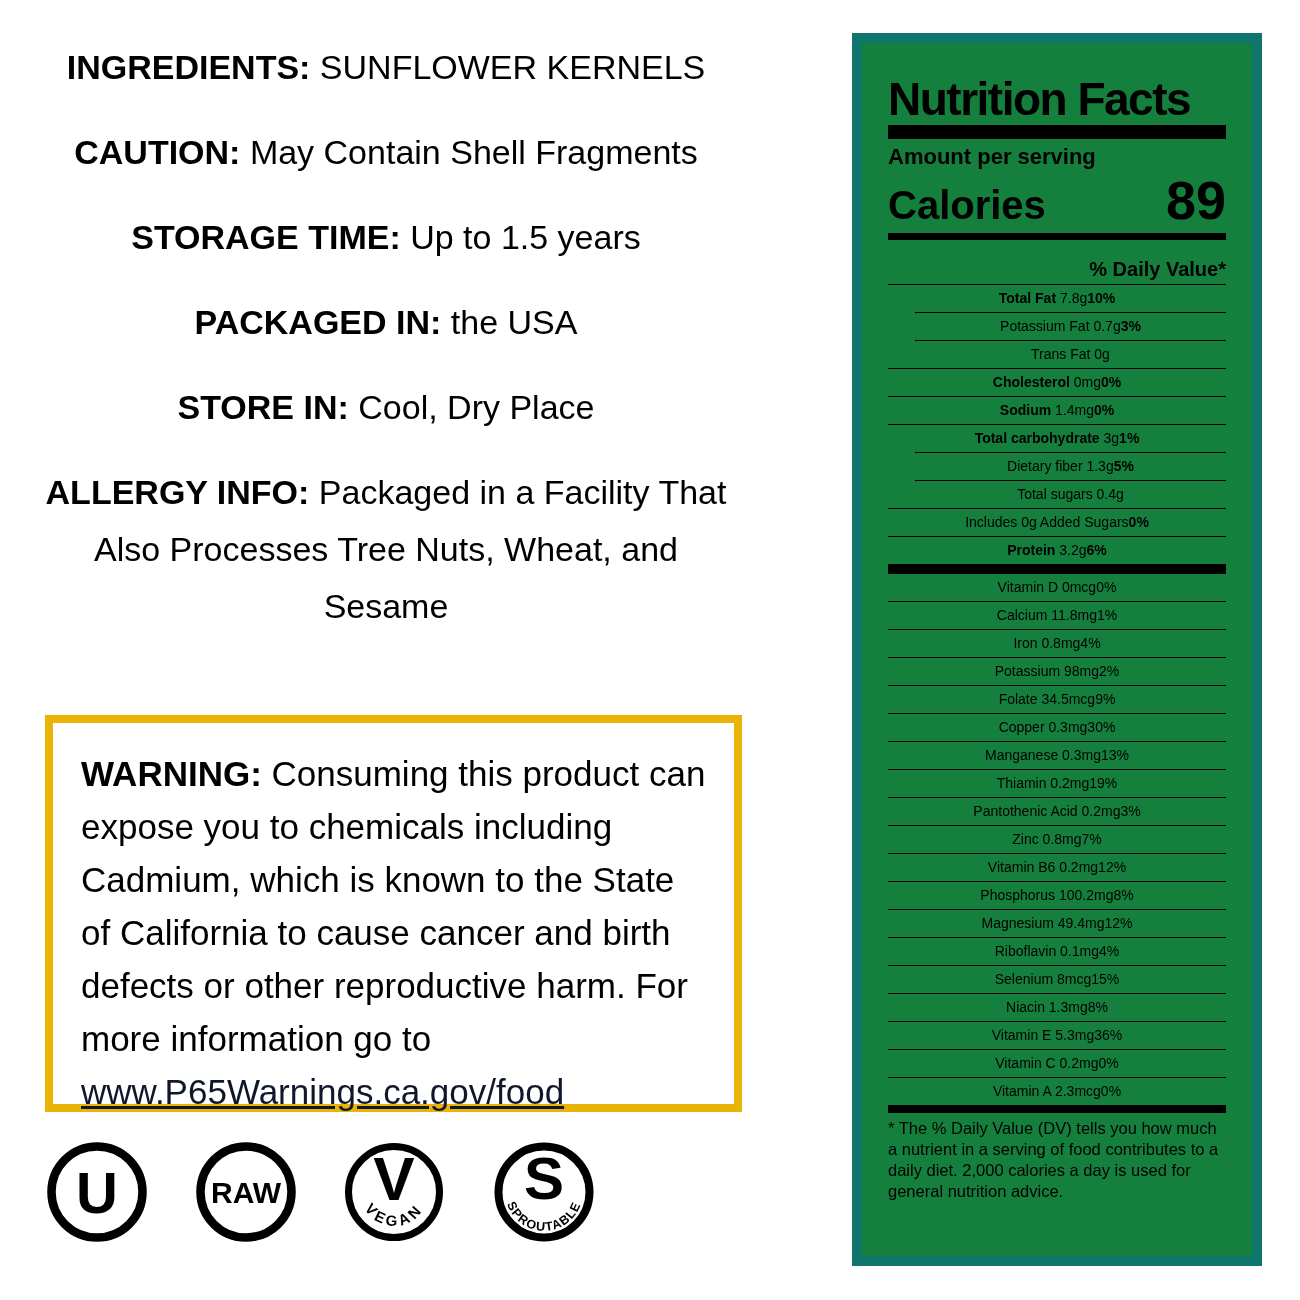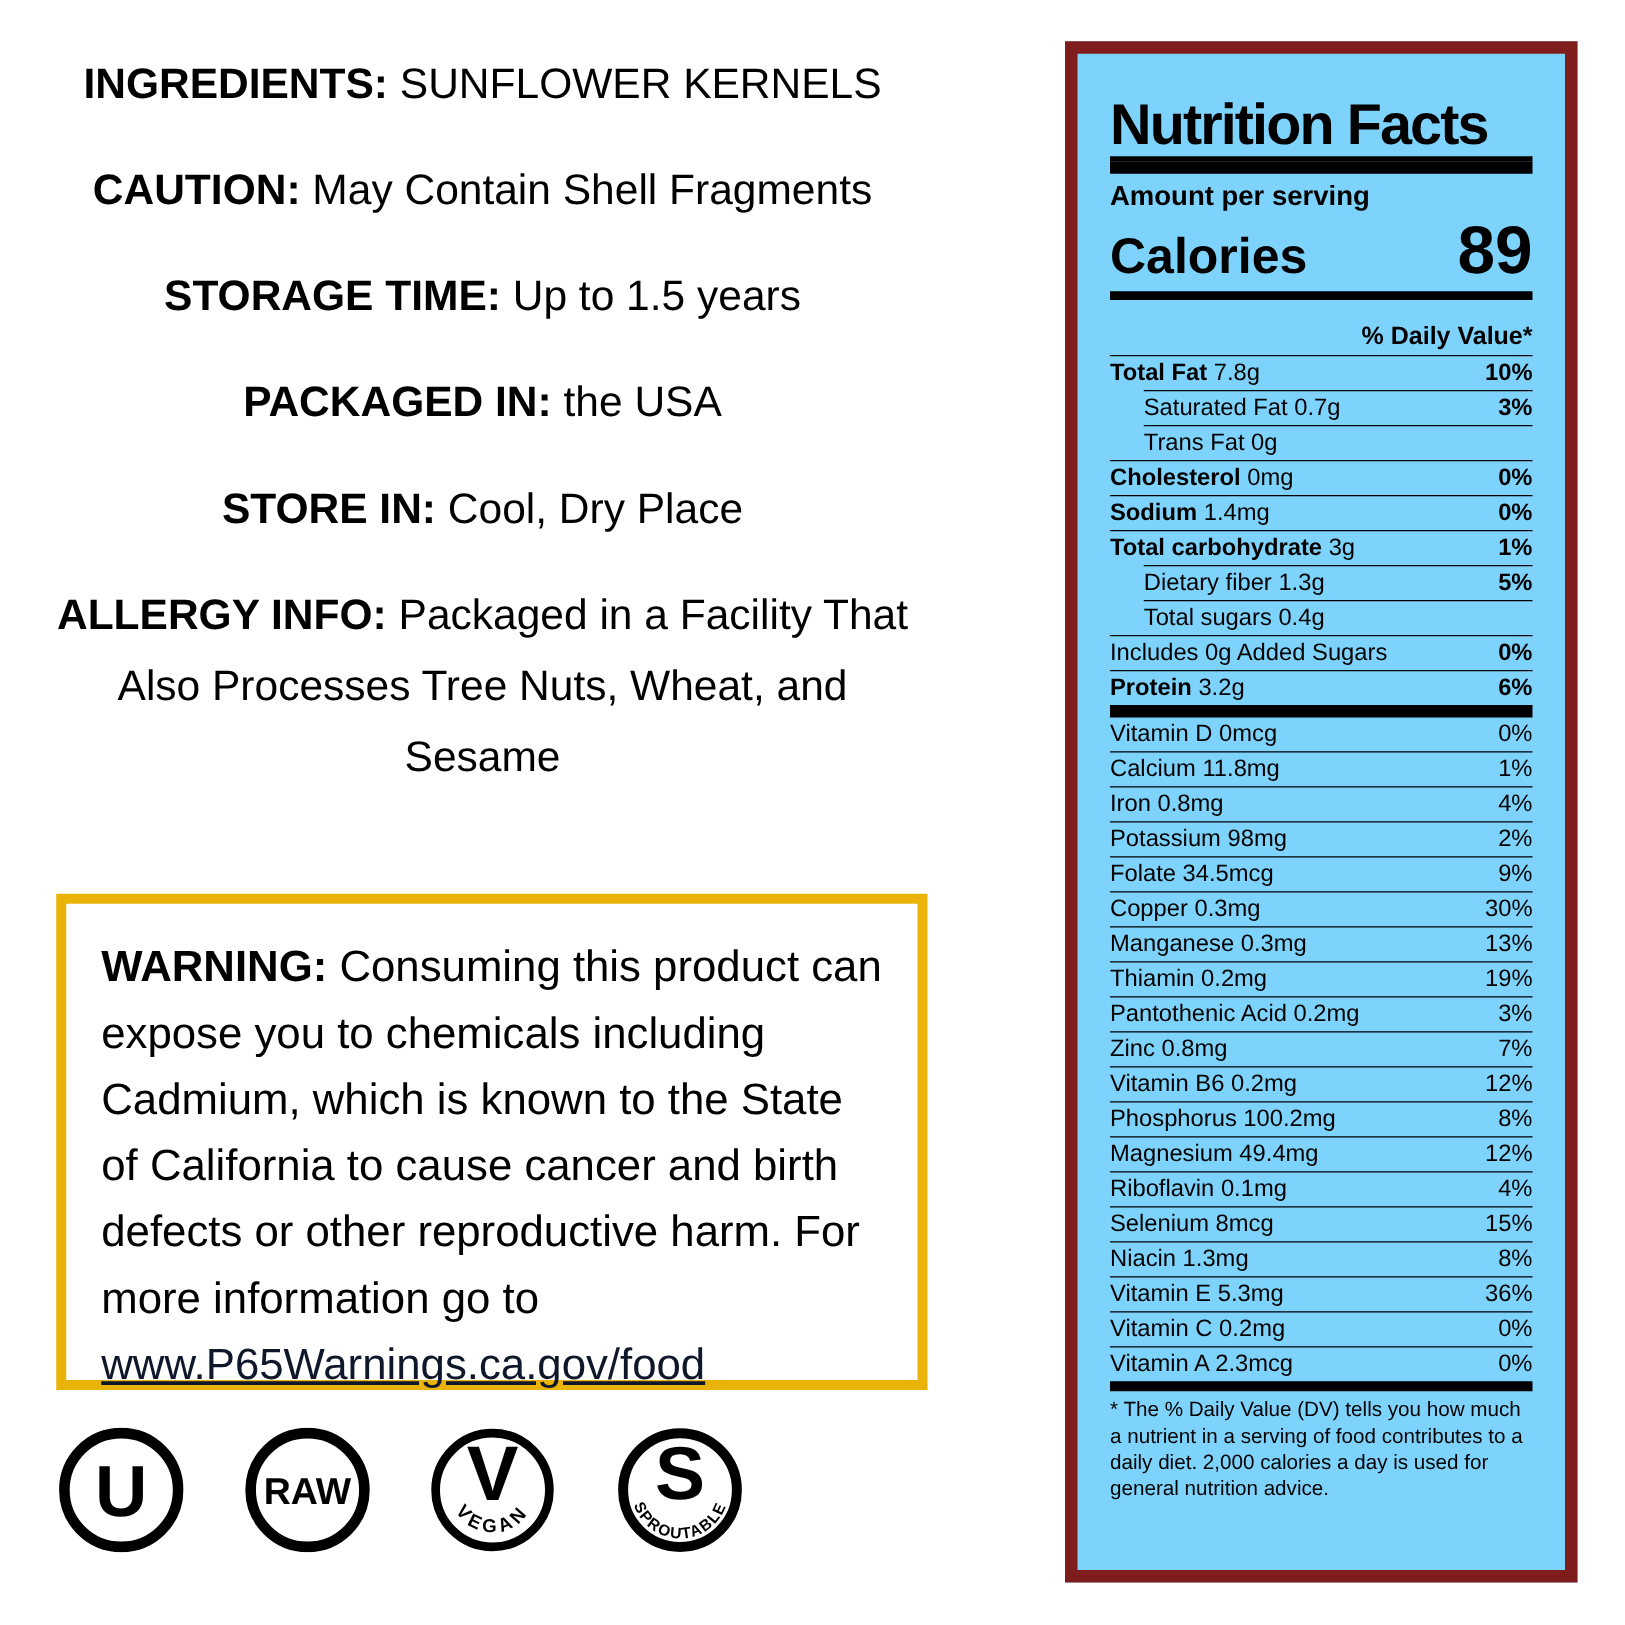--- a/index.html
+++ b/index.html
@@ -19,38 +19,38 @@
   .warning-link { color:#0f172a; }
 
   
   .badge { position:absolute; top:1142px; width:100px; height:100px; }
   .badge-label { position:absolute; top:1320px; width:140px; text-align:center;
     font-size:30px; line-height:36px; }
   .badge svg text { font-family:"Liberation Sans", sans-serif; font-weight:bold; fill:#000; }
 
   
   .nf-panel { position:absolute; left:852px; top:33px; width:410px; height:1233px;
-    border:10px solid #7f1d1d; background:#7dd3fc; padding:0 26px; }
+    border:10px solid #0f766e; background:#15803d; padding:0 26px; }
   .nf-title { font-size:46px; font-weight:bold; letter-spacing:-1.5px;
     margin-top:30px; line-height:52px; white-space:nowrap; }
   .nf-rule { height:4px; background:#000; }
   .nf-serving { display:flex; justify-content:space-between; font-size:23px;
     font-weight:bold; padding:7px 0 6px 0; line-height:27px; }
   .nf-bar-thick { height:10px; background:#000; }
   .nf-bar-med { height:7px; background:#000; margin-top:8px; }
   .nf-bar-end { height:8px; background:#000; }
   .nf-amount { font-size:22px; font-weight:bold; line-height:25px; margin-top:5px; }
   .nf-cal-row { display:flex; justify-content:space-between; align-items:baseline;
     height:56px; }
   .nf-cal-label { font-size:40px; font-weight:bold; }
   .nf-cal-value { font-size:54px; font-weight:bold; }
   .nf-dv-head { text-align:right; font-size:20px; font-weight:bold;
     padding:17px 0 3px 0; line-height:24px; }
-  .nrow { display:flex; justify-content:space-between; align-items:flex-end;
-    border-top:1.5px solid #000; font-size:19px; line-height:27px; }
+  .nrow { display:flex; justify-content:center; align-items:flex-end;
+    border-top:1.5px solid #000; font-size:14px; line-height:27px; }
   .nrow.nb { border-top:none; }
   .nrow .nm b { font-weight:bold; }
   .nrow .dv { font-weight:normal; white-space:nowrap; }
   .nrow .dv.bdv { font-weight:bold; }
   .nrow.ind1 { margin-left:27px; }
   .nrow.ind2 { }
   .nf-footnote { font-size:16.5px; line-height:21px; margin-top:5px; }
 </style>
 </head>
 <body>
@@ -118,21 +118,21 @@
     <span class="nf-cal-value">89</span>
   </div>
   <div class="nf-bar-med"></div>
   <div class="nf-dv-head">% Daily Value*</div>
   <div id="main-rows">
       <div class="nrow">
         <span class="nm"><b>Total Fat</b> 7.8g</span>
         <span class="dv bdv">10%</span>
       </div>
       <div class="nrow ind1">
-        <span class="nm">Saturated Fat 0.7g</span>
+        <span class="nm">Potassium Fat 0.7g</span>
         <span class="dv bdv">3%</span>
       </div>
       <div class="nrow ind1">
         <span class="nm">Trans Fat 0g</span>
         <span class="dv bdv"></span>
       </div>
       <div class="nrow">
         <span class="nm"><b>Cholesterol</b> 0mg</span>
         <span class="dv bdv">0%</span>
       </div>

